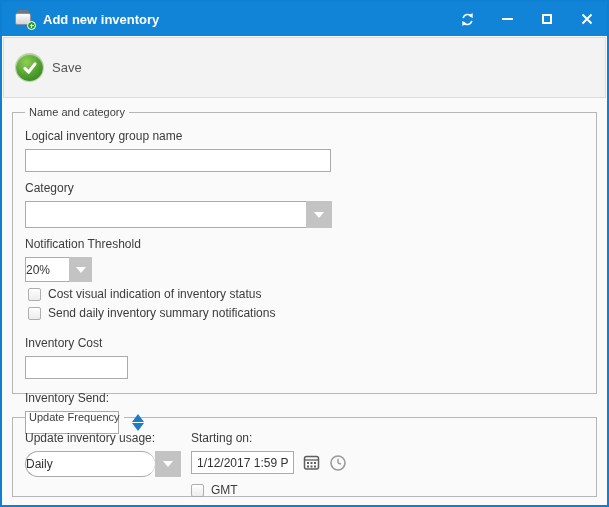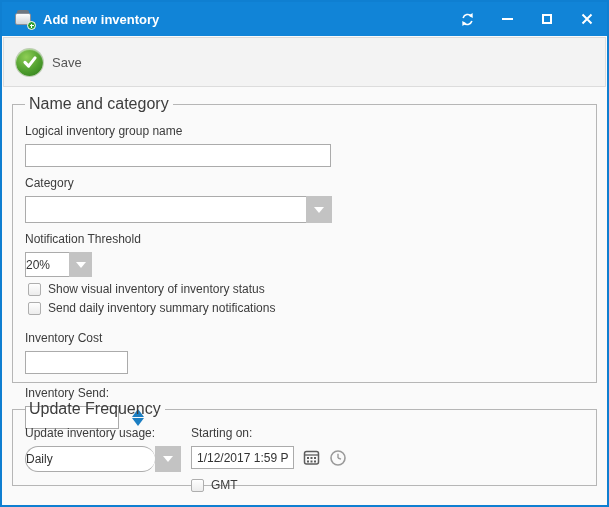--- a/index.html
+++ b/index.html
@@ -41,21 +41,21 @@
 
   .title-text { color:#fff; font-weight:bold; font-size:13px; margin-left:9px; }
 
   .win-controls { margin-left:auto; display:flex; align-items:center; gap:24px; }
   .wbtn { display:flex; align-items:center; justify-content:center; width:16px; height:16px; cursor:default; }
   .min-glyph { width:11px; height:0; border-bottom:2px solid #fff; }
   .max-glyph { width:10px; height:10px; border:2px solid #fff; }
 
   
   .toolbar {
-    height: 50px; margin: 1px; background: #f3f3f3;
+    height: 61px; margin: 1px; background: #f3f3f3;
     border: 1px solid #dcdcdc;
     display: flex; align-items: center; padding: 0 6px;
   }
   .save-btn {
     display:inline-flex; align-items:center; gap:9px;
     padding: 4px 12px 4px 6px; border-radius:3px; cursor:pointer;
   }
   .save-icon {
     width:27px; height:27px; border-radius:50%;
     background: radial-gradient(circle at 38% 30%, #8fce56 0%, #4f9e2e 55%, #2c7a19 100%);
@@ -64,21 +64,21 @@
   }
   .save-label { font-size:13px; color:#565656; }
 
   
   .content { padding: 2px 10px 0; }
   fieldset {
     border: 1px solid #b6b6b6; padding: 2px 12px 10px; background: transparent;
   }
   .fs-name { margin-top: 5px; height: 288px; }
   .fs-update { margin-top: 17px; height: 86px; }
-  legend { font-size:16px; color:#3d3d3d; padding:0 4px; }
+  legend { font-size:11px; color:#3d3d3d; padding:0 4px; }
 
   .fld-label { font-size:12px; color:#3c3c3c; margin: 9px 0 6px; }
 
   .text-input {
     border:1px solid #ababab; background:#fff; height:23px;
     font: 12px "Liberation Sans", sans-serif; color:#333; padding:0 5px;
     display:block;
   }
   .input-wide  { width: 306px; }
   .input-small { width: 103px; }
@@ -207,21 +207,21 @@
       <div class="fld-label">Notification Threshold</div>
       <div class="combo combo-threshold">
         <div class="combo-field">20%</div>
         <div class="combo-btn">
           <span class="tri"></span>
         </div>
       </div>
 
       <div class="chk-row">
         <span class="chk-box"></span>
-        <span>Show visual inventory of inventory status</span>
+        <span>Cost visual indication of inventory status</span>
       </div>
       <div class="chk-row">
         <span class="chk-box"></span>
         <span>Send daily inventory summary notifications</span>
       </div>
 
       <div class="fld-label" style="margin-top:16px">Inventory Cost</div>
       <input class="text-input input-small" type="text" value="" style="">
 
       <div class="fld-label" style="margin-top:12px">Inventory Send:</div>

